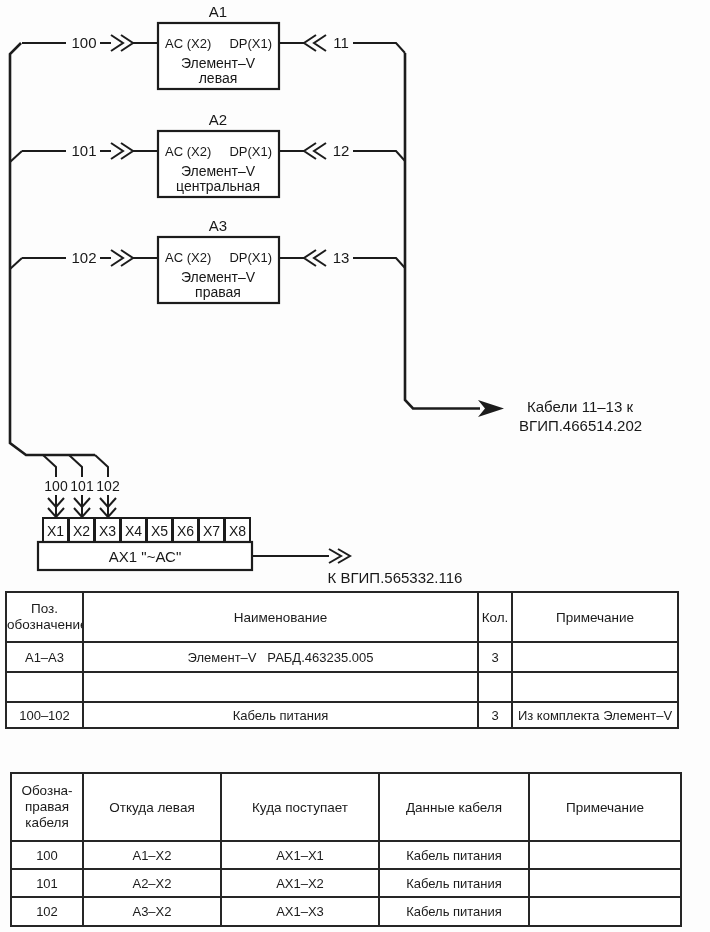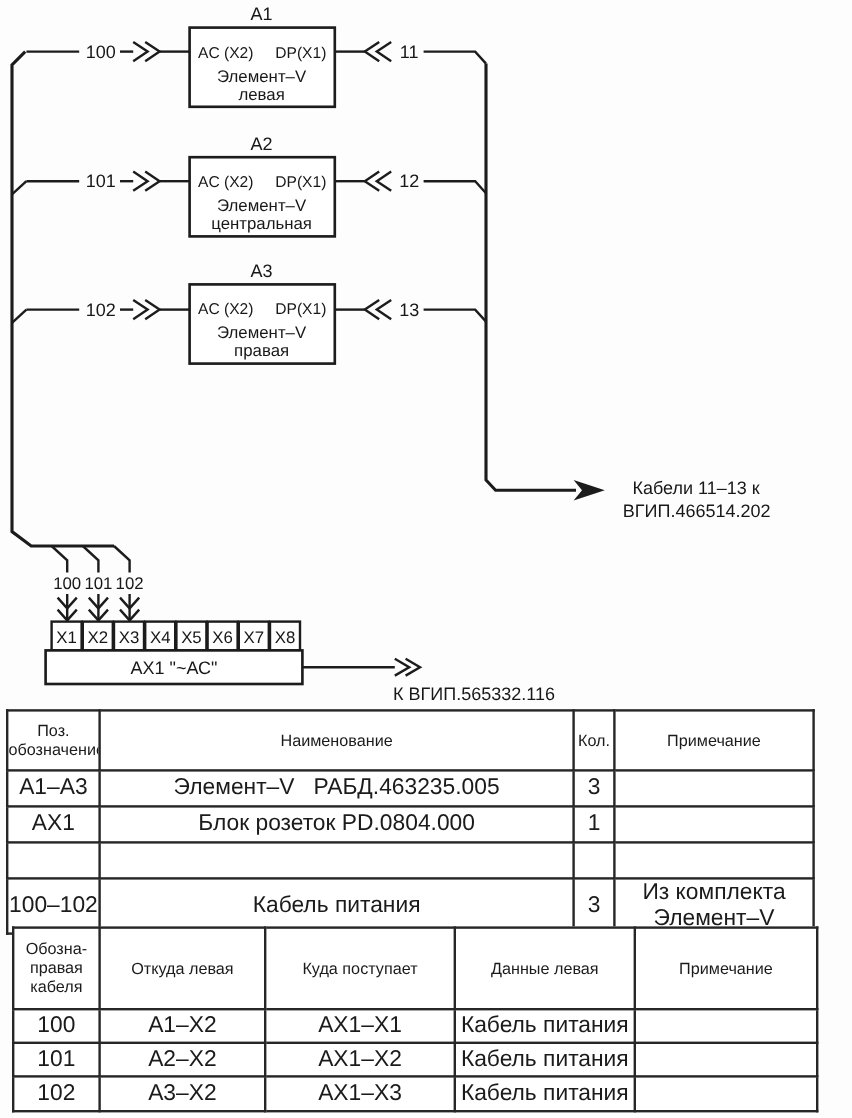--- a/index.html
+++ b/index.html
@@ -10,21 +10,21 @@
   .wire{stroke:#1c1c1c;stroke-width:2;fill:none;}
   .wire-thick{stroke:#1c1c1c;stroke-width:2.6;fill:none;}
   .box{fill:#ffffff;stroke:#1c1c1c;stroke-width:2.2;}
   .cell{fill:#ffffff;stroke:#1c1c1c;stroke-width:2;}
   svg text{fill:#181818;font-family:"Liberation Sans",sans-serif;}.f13{font-size:13px}.f14{font-size:14px}.f15{font-size:15px}
   .mid{text-anchor:middle}.end{text-anchor:end}
   .arrowhead{fill:#1c1c1c;stroke:none;}
   
   .tbl{position:absolute;border-collapse:collapse;table-layout:fixed;background:#fff;}
   .tbl th,.tbl td{border:2px solid #262626;padding:0;margin:0;text-align:center;
-                  vertical-align:middle;font-weight:normal;font-size:19px;overflow:hidden;}
+                  vertical-align:middle;font-weight:normal;font-size:13px;overflow:hidden;}
   .tbl th{font-size:13.5px;}
   .hsmall{font-size:12px;line-height:1.2;}
   .h50{height:50px}.h30{height:30px}.h26{height:26px}
   .h52{height:68px}.h28{height:28px}.h29{height:29px}
   .lft{text-align:left;padding-left:12px;white-space:pre;}
   .notecell{text-align:left;padding-left:10px;font-size:11.5px;}
 </style>
 </head>
 <body>
 
@@ -178,26 +178,20 @@
       <th>Кол.</th>
       <th>Примечание</th>
     </tr>
     <tr class="h30">
       <td>А1–А3</td>
       <td class="lft">Элемент–V &nbsp; РАБД.463235.005</td>
       <td>3</td>
       <td class="notecell"></td>
     </tr>
     <tr class="h30">
-      <td>АХ1</td>
-      <td class="lft">Блок розеток PD.0804.000</td>
-      <td>1</td>
-      <td class="notecell"></td>
-    </tr>
-    <tr class="h30">
       <td></td>
       <td class="lft"></td>
       <td></td>
       <td class="notecell"></td>
     </tr>
     <tr class="h26">
       <td>100–102</td>
       <td class="lft">Кабель питания</td>
       <td>3</td>
       <td class="notecell">Из комплекта Элемент–V</td>
@@ -215,21 +209,21 @@
       </colgroup>
     <tbody>
         <tr class="h52">
       <th class="hsmall">
         <div>Обозна-</div>
         <div>правая</div>
         <div>кабеля</div>
       </th>
       <th>Откуда левая</th>
       <th>Куда поступает</th>
-      <th>Данные левая</th>
+      <th>Данные кабеля</th>
       <th>Примечание</th>
     </tr>
     <tr class="h28">
       <td>100</td>
       <td>А1–Х2</td>
       <td>АХ1–Х1</td>
       <td>Кабель питания</td>
       <td></td>
     </tr>
     <tr class="h28">

